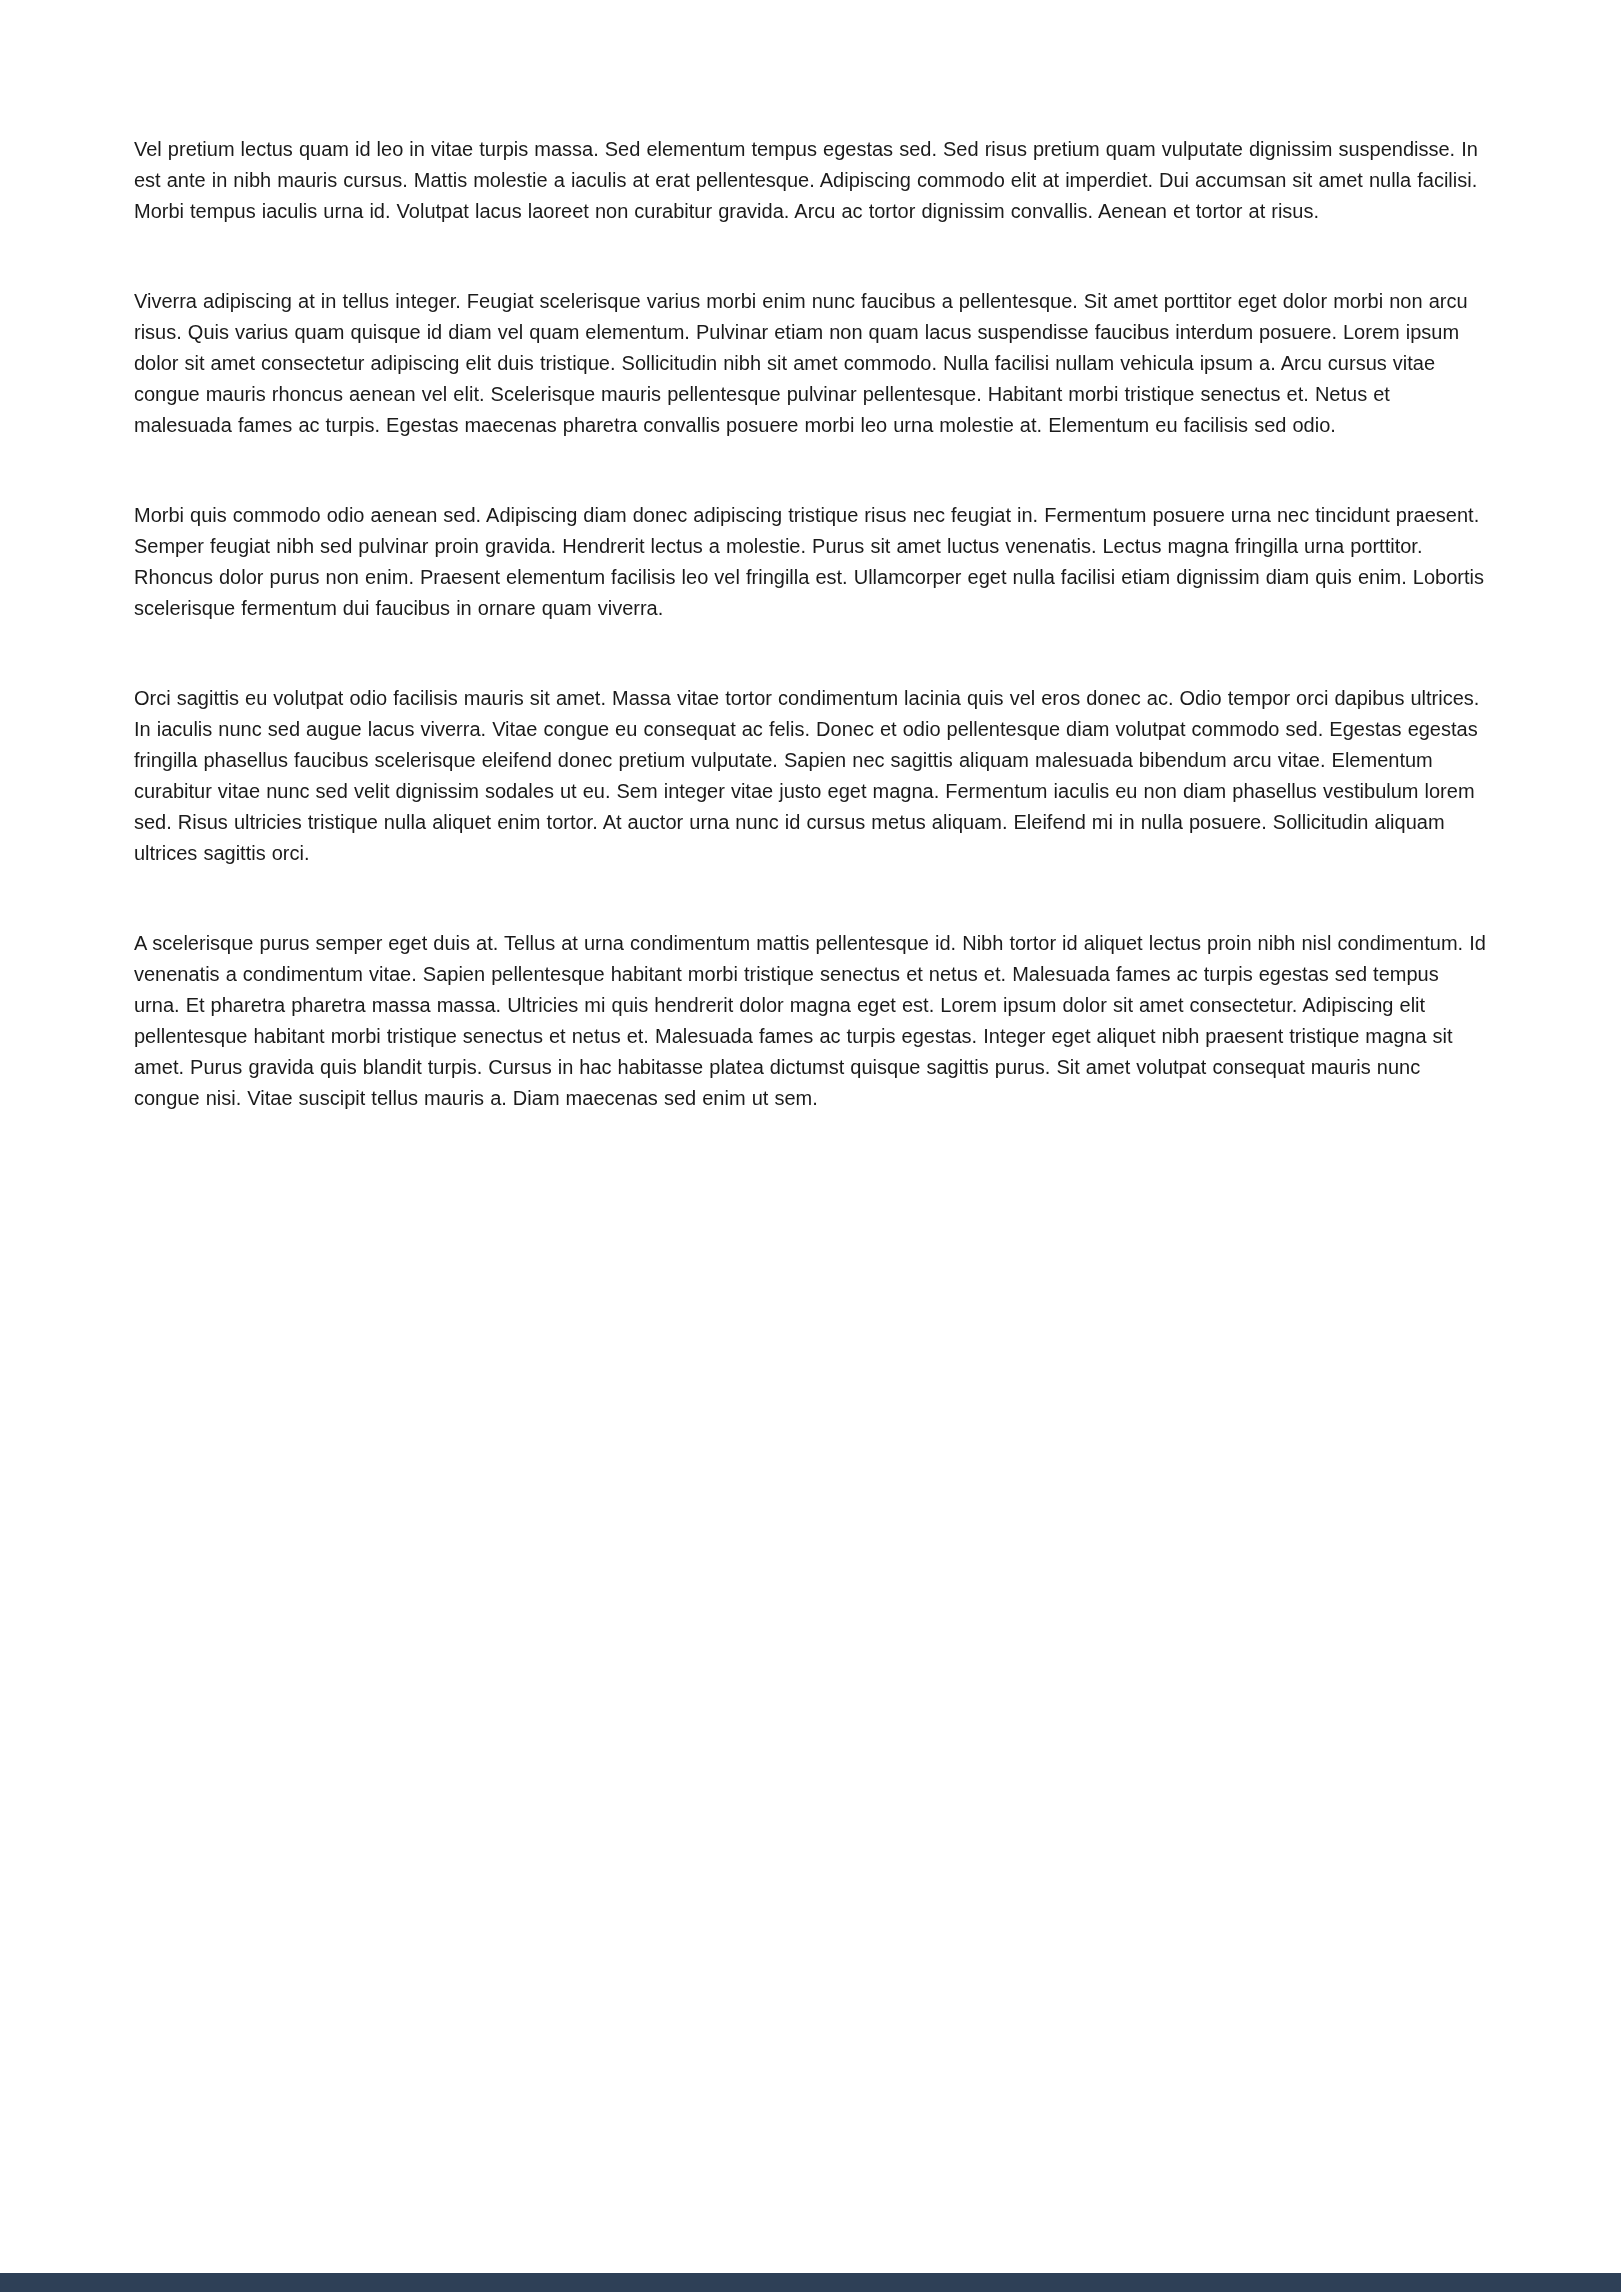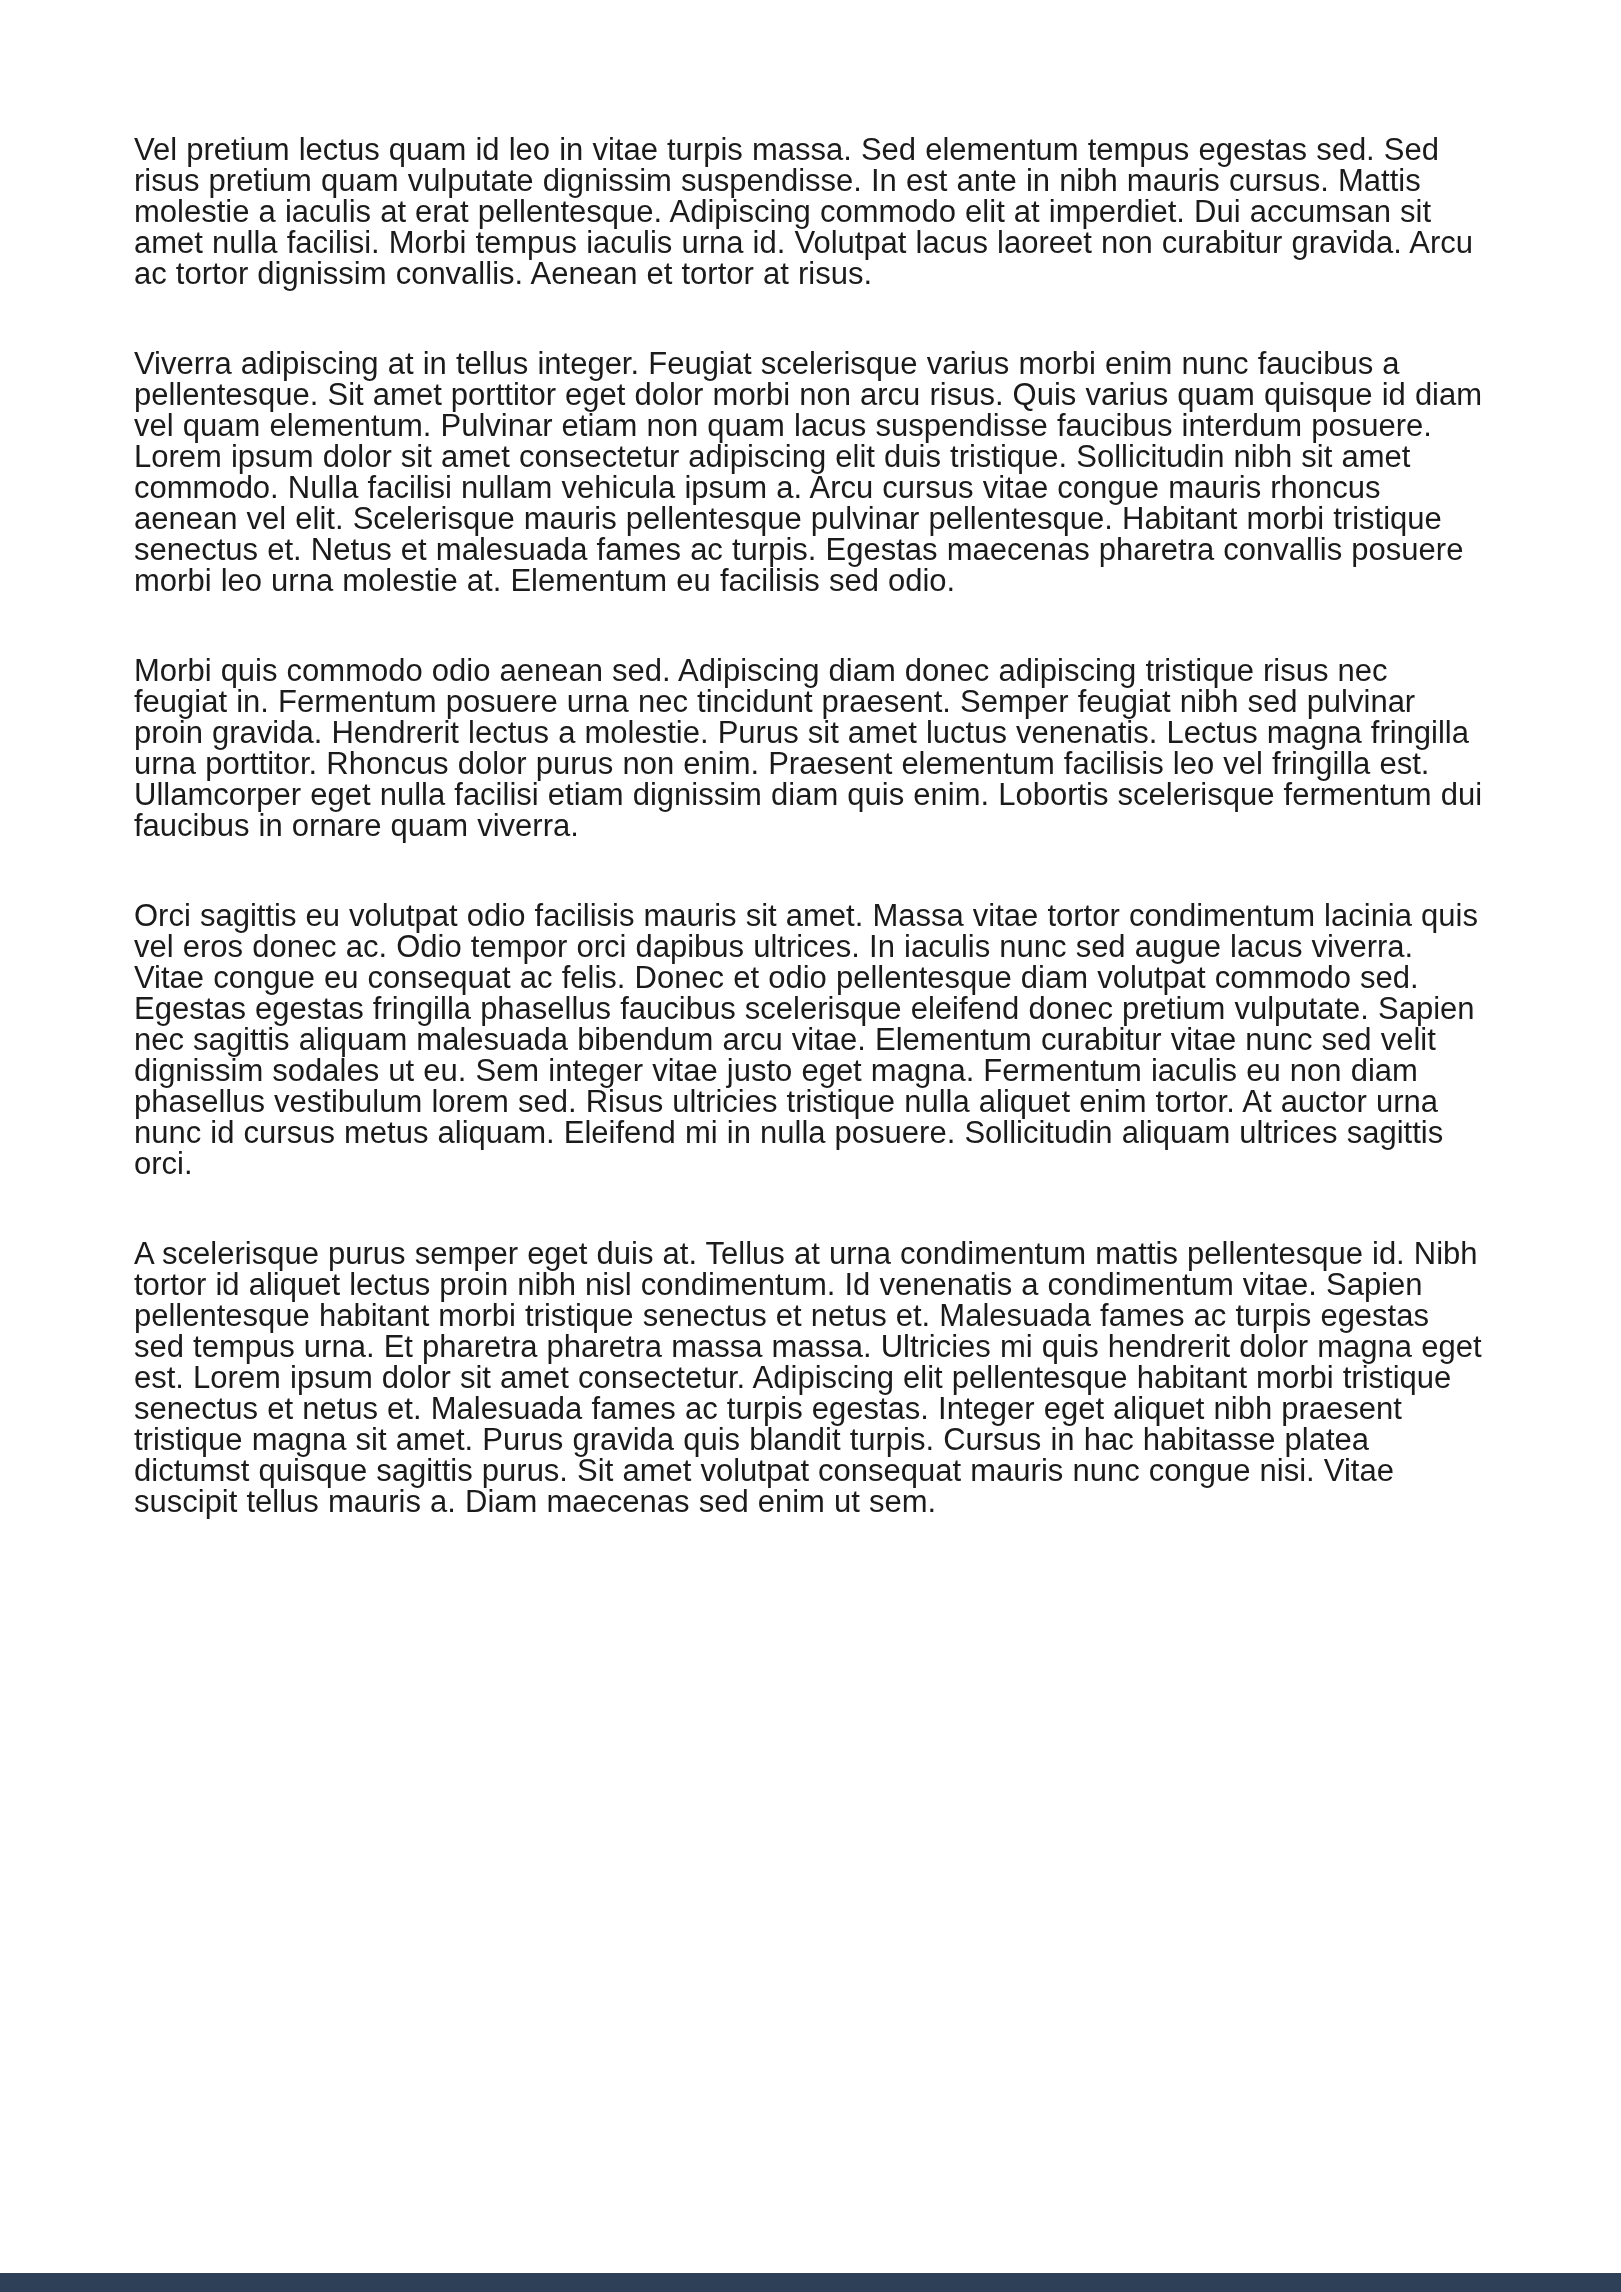--- a/index.html
+++ b/index.html
@@ -19,21 +19,21 @@
     height: 100%;
     position: relative;
     background: #ffffff;
   }
   .content {
     box-sizing: border-box;
     padding: 134px 134px 0 134px;
   }
   .paragraph {
     margin: 0 0 59px 0;
-    font-size: 31px;
+    font-size: 20px;
     line-height: 31px;
     color: #1b1b1b;
     text-align: left;
     letter-spacing: 0;
     word-spacing: 0.5px;
   }
   .bottom-bar {
     position: absolute;
     left: 0;
     right: 0;

